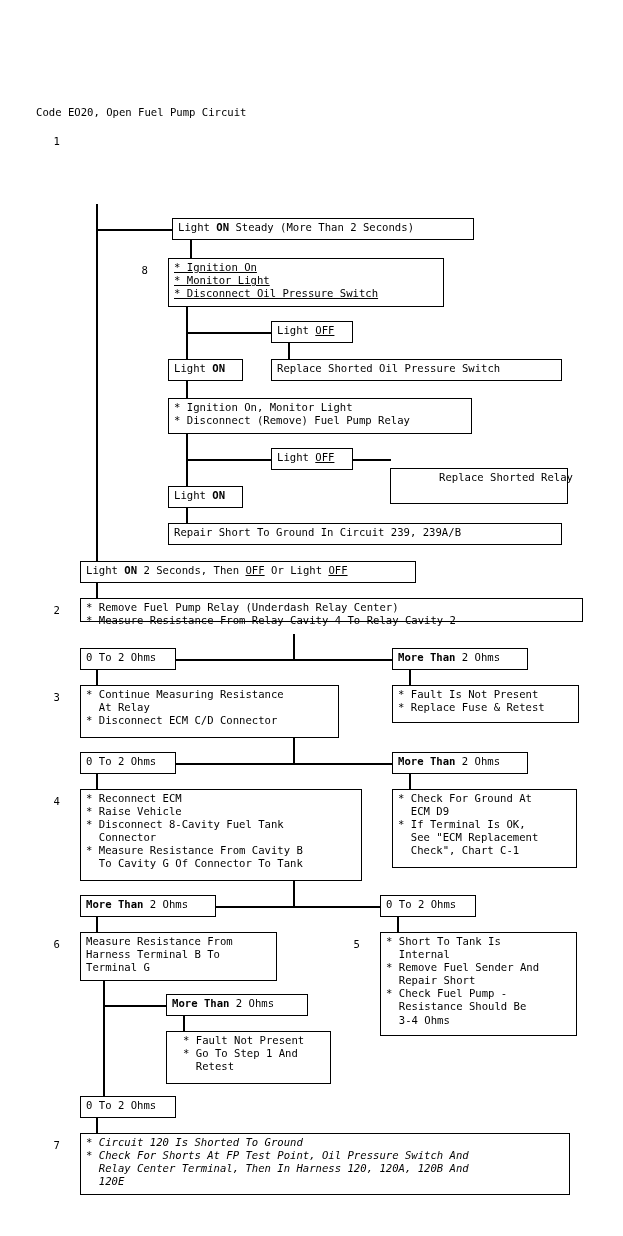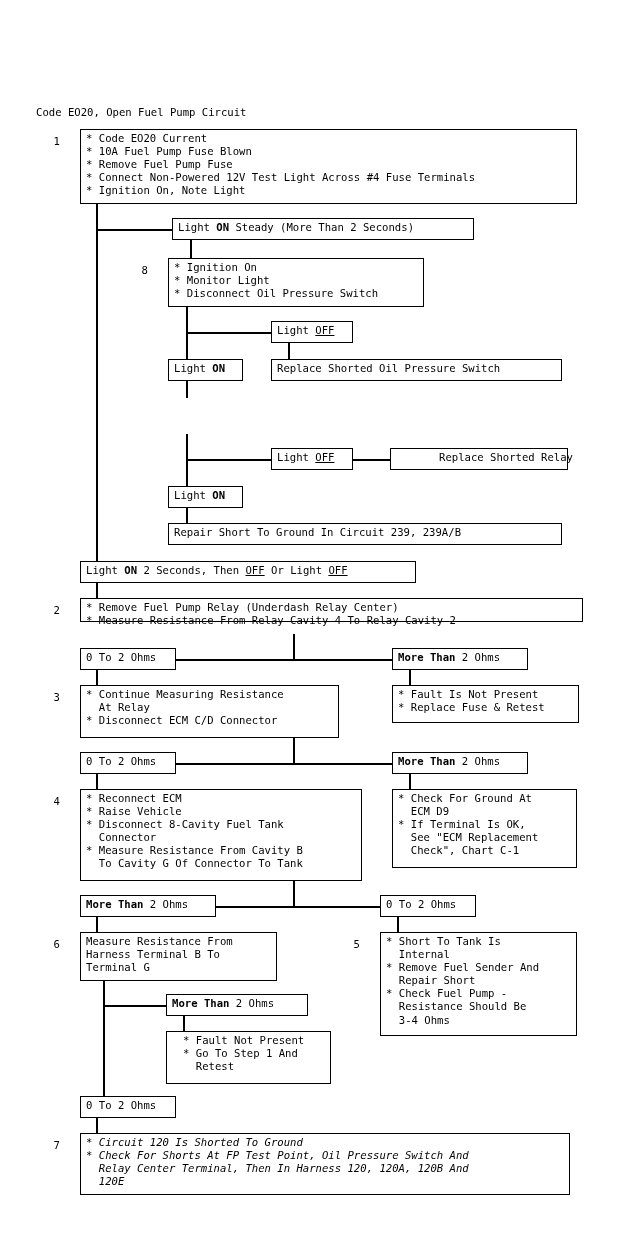--- a/index.html
+++ b/index.html
@@ -52,58 +52,55 @@
   u{text-decoration:underline;}
 </style>
 </head>
 <body>
 
 <div id="chart">
 
   <div class="title" style="left:36px;top:70px;">Code EO20, Open Fuel Pump Circuit</div>
 
   <div class="stepnum" style="left:40px;top:99px;width:20px;">1</div>
-  <div class="box" style="left:80px;top:93px;width:497px;height:75px;">* Code EO20 Current
-* 10A Fuel Pump Fuse Blown
-* Remove Fuel Pump Fuse
-* Connect Non-Powered 12V Test Light Across #4 Fuse Terminals
-* Ignition On, Note Light</div>
 
   <div class="line v" style="left:96px;top:168px;height:365px;"></div>
   <div class="line h" style="left:96px;top:193px;width:77px;"></div>
 
   <div class="box" style="left:172px;top:182px;width:302px;height:22px;"><span>Light <b>ON</b> Steady (More Than 2 Seconds)</span></div>
 
   <div class="line v" style="left:190px;top:204px;height:19px;"></div>
 
   <div class="stepnum" style="left:128px;top:228px;width:20px;">8</div>
-  <div class="box" style="left:168px;top:222px;width:256px;height:49px;">* Ignition On
+  <div class="box" style="left:168px;top:222px;width:276px;height:49px;text-decoration:underline;">* Ignition On
 * Monitor Light
 * Disconnect Oil Pressure Switch</div>
 
   <div class="line v" style="left:186px;top:271px;height:52px;"></div>
   <div class="line h" style="left:186px;top:296px;width:86px;"></div>
 
   <div class="box" style="left:271px;top:285px;width:82px;height:22px;"><span>Light <u>OFF</u></span></div>
   <div class="line v" style="left:288px;top:307px;height:17px;"></div>
 
   <div class="box" style="left:168px;top:323px;width:75px;height:22px;"><span>Light <b>ON</b></span></div>
 
   <div class="box" style="left:271px;top:323px;width:291px;height:22px;">Replace Shorted Oil Pressure Switch</div>
 
   <div class="line v" style="left:186px;top:345px;height:17px;"></div>
 
+  <div class="box" style="left:168px;top:362px;width:304px;height:36px;">* Ignition On, Monitor Light
+* Disconnect (Remove) Fuel Pump Relay</div>
 
   <div class="line v" style="left:186px;top:398px;height:52px;"></div>
   <div class="line h" style="left:186px;top:423px;width:86px;"></div>
 
   <div class="box" style="left:271px;top:412px;width:82px;height:22px;"><span>Light <u>OFF</u></span></div>
   <div class="line h" style="left:353px;top:423px;width:38px;"></div>
 
-  <div class="box" style="left:390px;top:412px;width:178px;height:22px;padding-left:48px;">Replace Shorted Relay</div>
+  <div class="box" style="left:390px;top:432px;width:178px;height:36px;padding-left:48px;">Replace Shorted Relay</div>
 
   <div class="box" style="left:168px;top:450px;width:75px;height:22px;"><span>Light <b>ON</b></span></div>
   <div class="line v" style="left:186px;top:472px;height:16px;"></div>
 
   <div class="box" style="left:168px;top:487px;width:394px;height:22px;">Repair Short To Ground In Circuit 239, 239A/B</div>
 
   <div class="box" style="left:80px;top:525px;width:336px;height:22px;"><span>Light <b>ON</b> 2 Seconds, Then <u>OFF</u> Or Light <u>OFF</u></span></div>
   <div class="line v" style="left:96px;top:547px;height:16px;"></div>
 
   <div class="stepnum" style="left:40px;top:568px;width:20px;">2</div>

